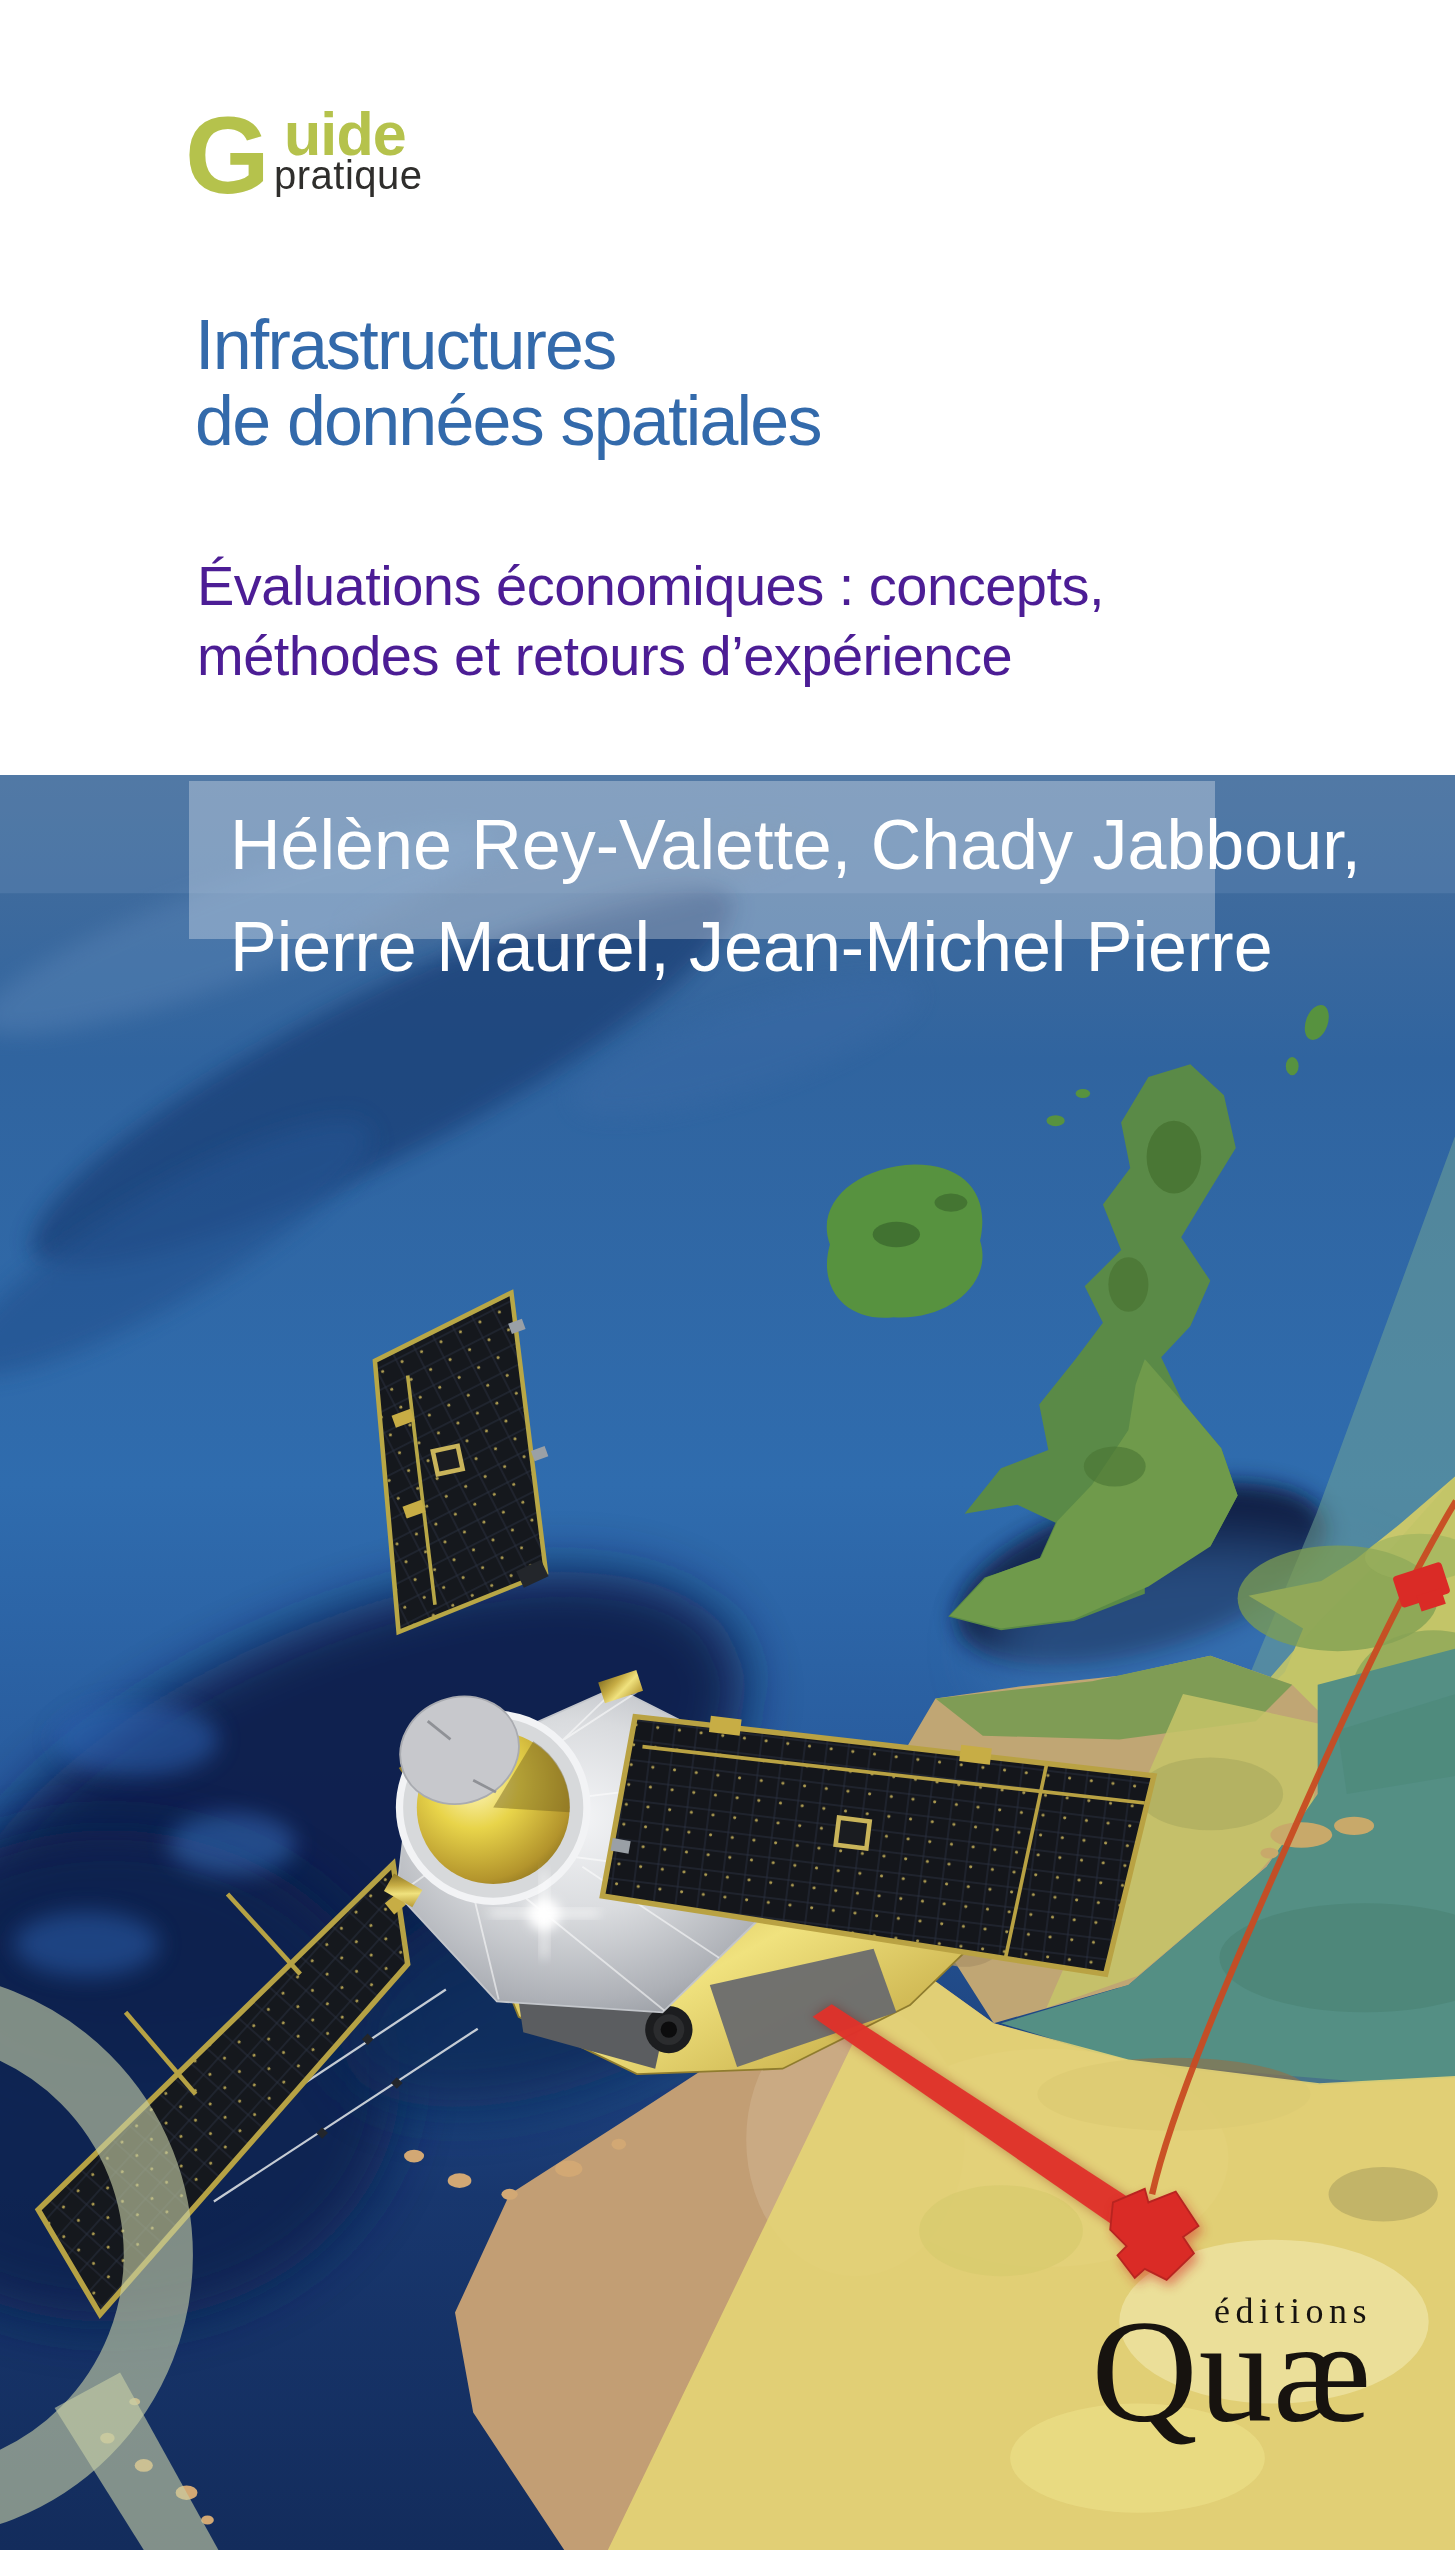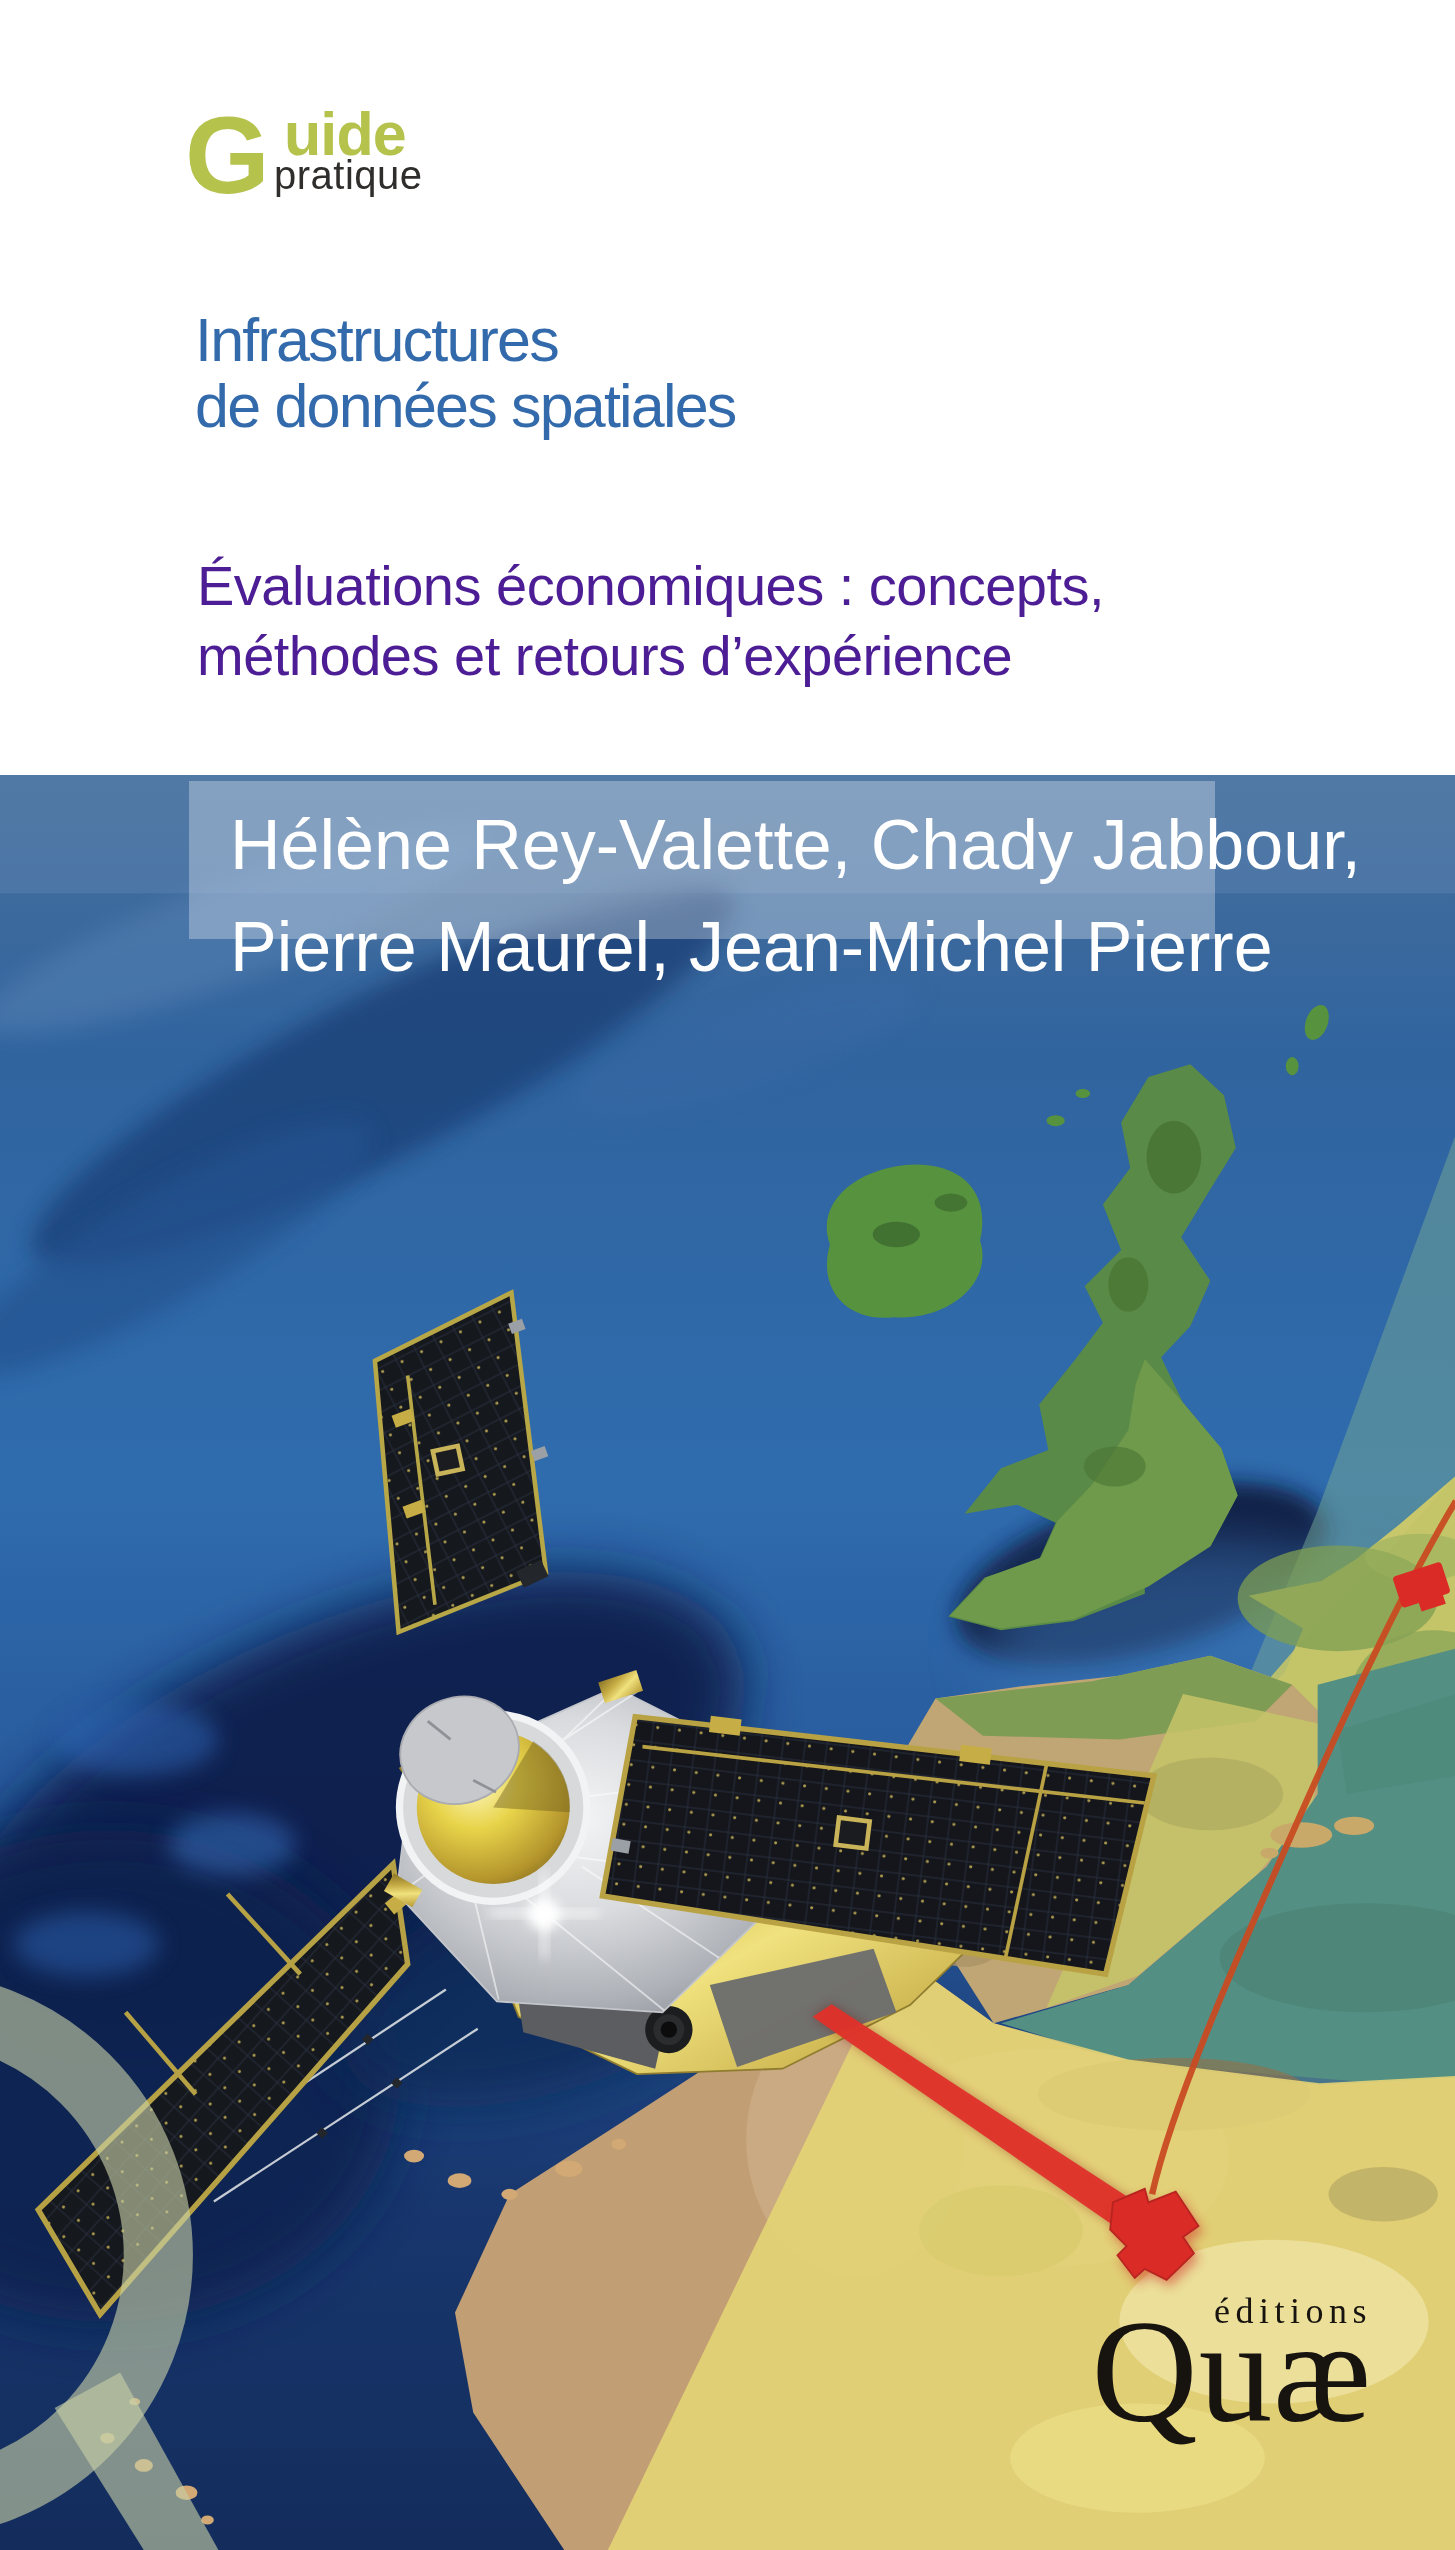--- a/index.html
+++ b/index.html
@@ -3,21 +3,21 @@
 <meta charset="utf-8">
 <style>
   html,body{margin:0;padding:0;background:#e8e8e8;}
   .page{position:relative;width:1456px;height:2550px;background:#ffffff;overflow:hidden;
         font-family:"Liberation Sans", sans-serif;}
   
   .badge{position:absolute;left:185px;top:95px;width:291px;height:118px;}
   .badge .g{position:absolute;left:0;top:5.5px;font-size:109px;font-weight:bold;line-height:1;color:#b5c24c;}
   .badge .word{position:absolute;left:99px;top:9px;font-size:61px;font-weight:bold;line-height:1;color:#b5c24c;letter-spacing:-0.9px;text-align:right;}
   .badge .sub{position:absolute;left:89px;top:60px;font-size:40px;line-height:1;color:#2f2e2c;letter-spacing:0.5px;}
-  .title{position:absolute;left:195px;top:308px;font-size:61px;line-height:1.08;color:#336aab;letter-spacing:-1.8px;}
+  .title{position:absolute;left:195px;top:308px;font-size:70px;line-height:1.08;color:#336aab;letter-spacing:-1.8px;}
   .subtitle{position:absolute;left:197px;top:551px;font-size:56px;line-height:1.25;color:#4c1d95;letter-spacing:-0.5px;}
   
   .photo{position:absolute;left:0;top:775px;width:1456px;height:1775px;}
   .photo svg{display:block;width:1456px;height:1775px;}
   .author-band{position:absolute;left:189px;top:781px;width:1026px;height:158px;
                background:rgba(255,255,255,0.30);}
   .authors{position:absolute;left:230px;top:795px;font-size:70px;line-height:1.45;color:#ffffff;}
   .publisher{position:absolute;left:1008px;top:2293px;width:364px;color:#17130f;
              font-family:"Liberation Serif", serif;text-align:right;}
   .publisher .imprint{margin:0 0 0 136px;font-size:36px;letter-spacing:5.5px;line-height:1;}

